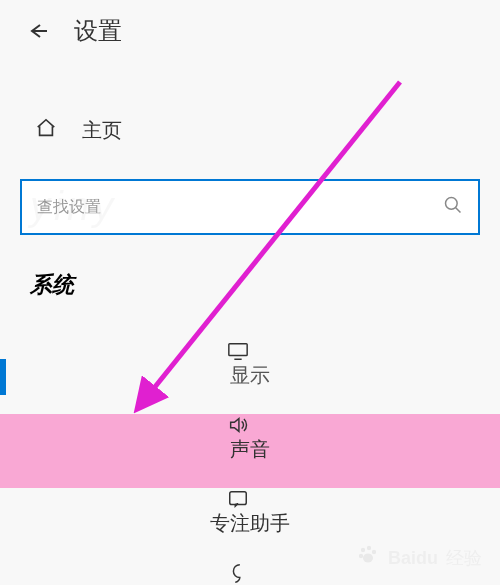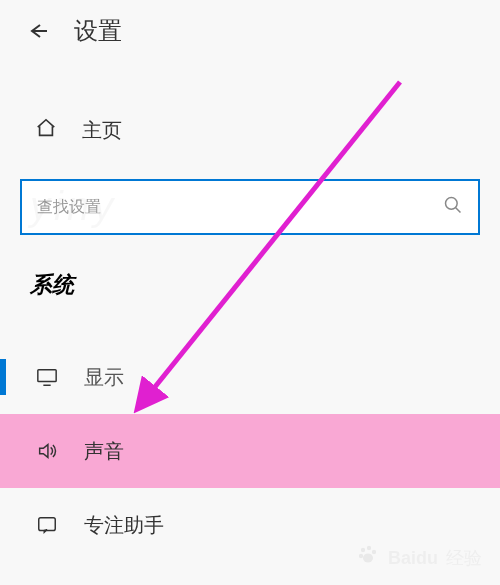--- a/index.html
+++ b/index.html
@@ -53,24 +53,25 @@
       font-weight: bold;
       color: #000;
       padding: 35px 30px 10px;
       font-style: italic;
     }
     .nav-list { margin-top: 30px; }
     .nav-item {
       display: flex;
       align-items: center;
       height: 74px;
-      padding: 0 35px;
+      padding: 0 16px;
       font-size: 20px;
       color: #333;
       position: relative;
+      flex-direction: column;
     }
     .nav-item .icon { margin-right: 25px; width: 24px; display: flex; justify-content: center; }
     .nav-item.active { color: #555; }
     .nav-item.active::before {
       content: "";
       position: absolute;
       left: 0;
       top: 50%;
       transform: translateY(-50%);
       width: 6px;

